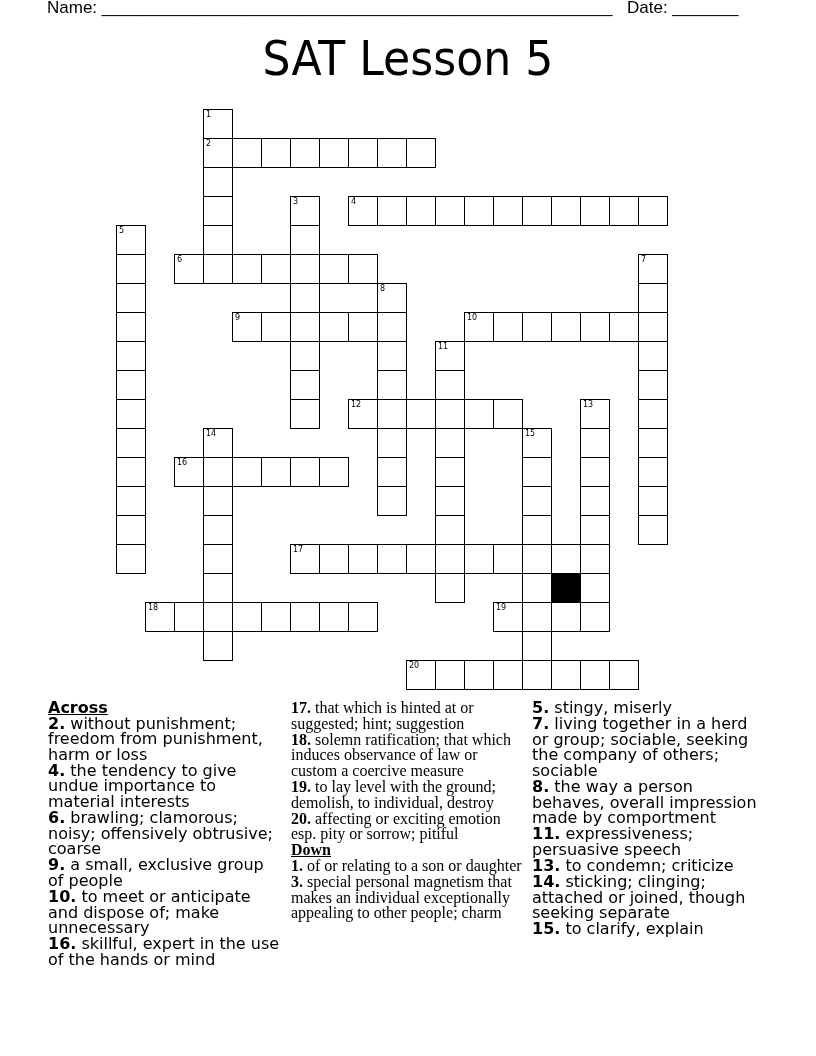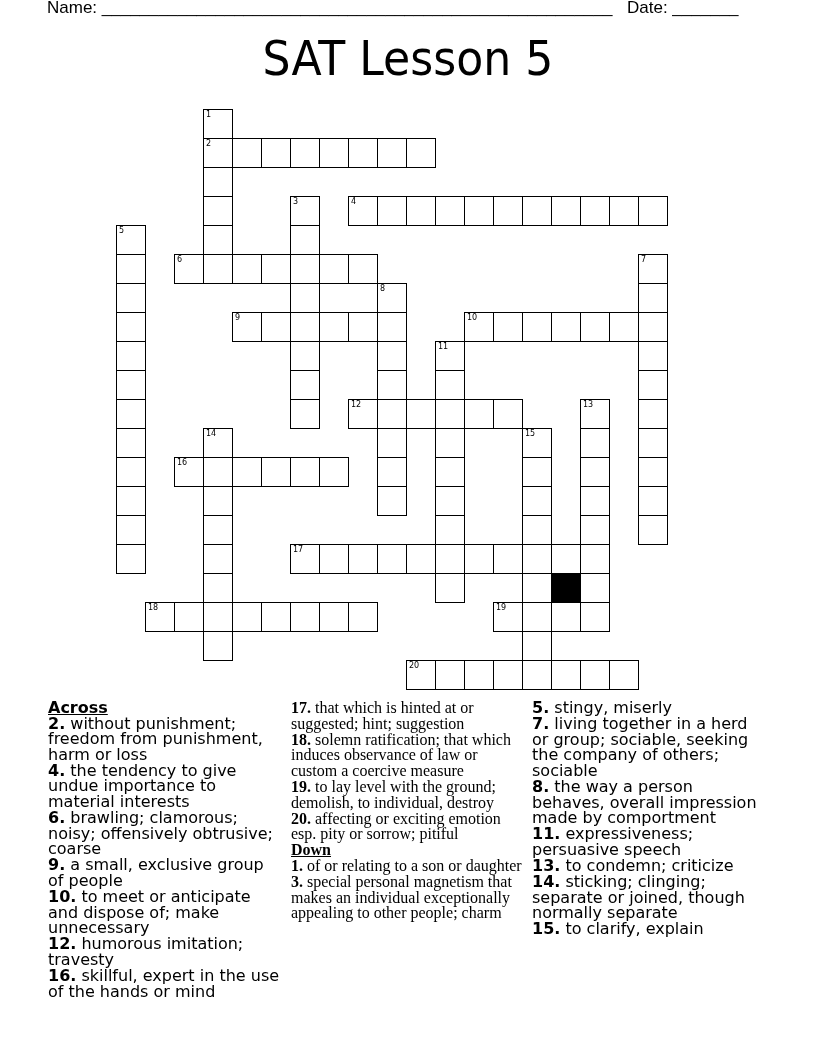--- a/index.html
+++ b/index.html
@@ -217,21 +217,20 @@
   </div>
 
 <div id="col1" class="clues">
   <div class="clue-heading">Across</div>
   <div id="across-list-a">
       <div class="clue"><b>2.</b><span> without punishment; freedom from punishment, harm or loss</span></div>
       <div class="clue"><b>4.</b><span> the tendency to give undue importance to material interests</span></div>
       <div class="clue"><b>6.</b><span> brawling; clamorous; noisy; offensively obtrusive; coarse</span></div>
       <div class="clue"><b>9.</b><span> a small, exclusive group of people</span></div>
       <div class="clue"><b>10.</b><span> to meet or anticipate and dispose of; make unnecessary</span></div>
-      <div class="clue"><b>12.</b><span> humorous imitation; travesty</span></div>
       <div class="clue"><b>16.</b><span> skillful, expert in the use of the hands or mind</span></div>
     </div>
 </div>
 <div id="col2" class="clues">
   <div id="across-list-b">
       <div class="clue"><b>17.</b><span> that which is hinted at or suggested; hint; suggestion</span></div>
       <div class="clue"><b>18.</b><span> solemn ratification; that which induces observance of law or custom a coercive measure</span></div>
       <div class="clue"><b>19.</b><span> to lay level with the ground; demolish, to individual, destroy</span></div>
       <div class="clue"><b>20.</b><span> affecting or exciting emotion esp. pity or sorrow; pitiful</span></div>
     </div>
@@ -241,16 +240,16 @@
       <div class="clue"><b>3.</b><span> special personal magnetism that makes an individual exceptionally appealing to other people; charm</span></div>
     </div>
 </div>
 <div id="col3" class="clues">
   <div id="down-list-b">
       <div class="clue"><b>5.</b><span> stingy, miserly</span></div>
       <div class="clue"><b>7.</b><span> living together in a herd or group; sociable, seeking the company of others; sociable</span></div>
       <div class="clue"><b>8.</b><span> the way a person behaves, overall impression made by comportment</span></div>
       <div class="clue"><b>11.</b><span> expressiveness; persuasive speech</span></div>
       <div class="clue"><b>13.</b><span> to condemn; criticize</span></div>
-      <div class="clue"><b>14.</b><span> sticking; clinging; separate or joined, though normally separate</span></div>
+      <div class="clue"><b>14.</b><span> sticking; clinging; attached or joined, though seeking separate</span></div>
       <div class="clue"><b>15.</b><span> to clarify, explain</span></div>
     </div>
 </div>
 
 </body></html>

